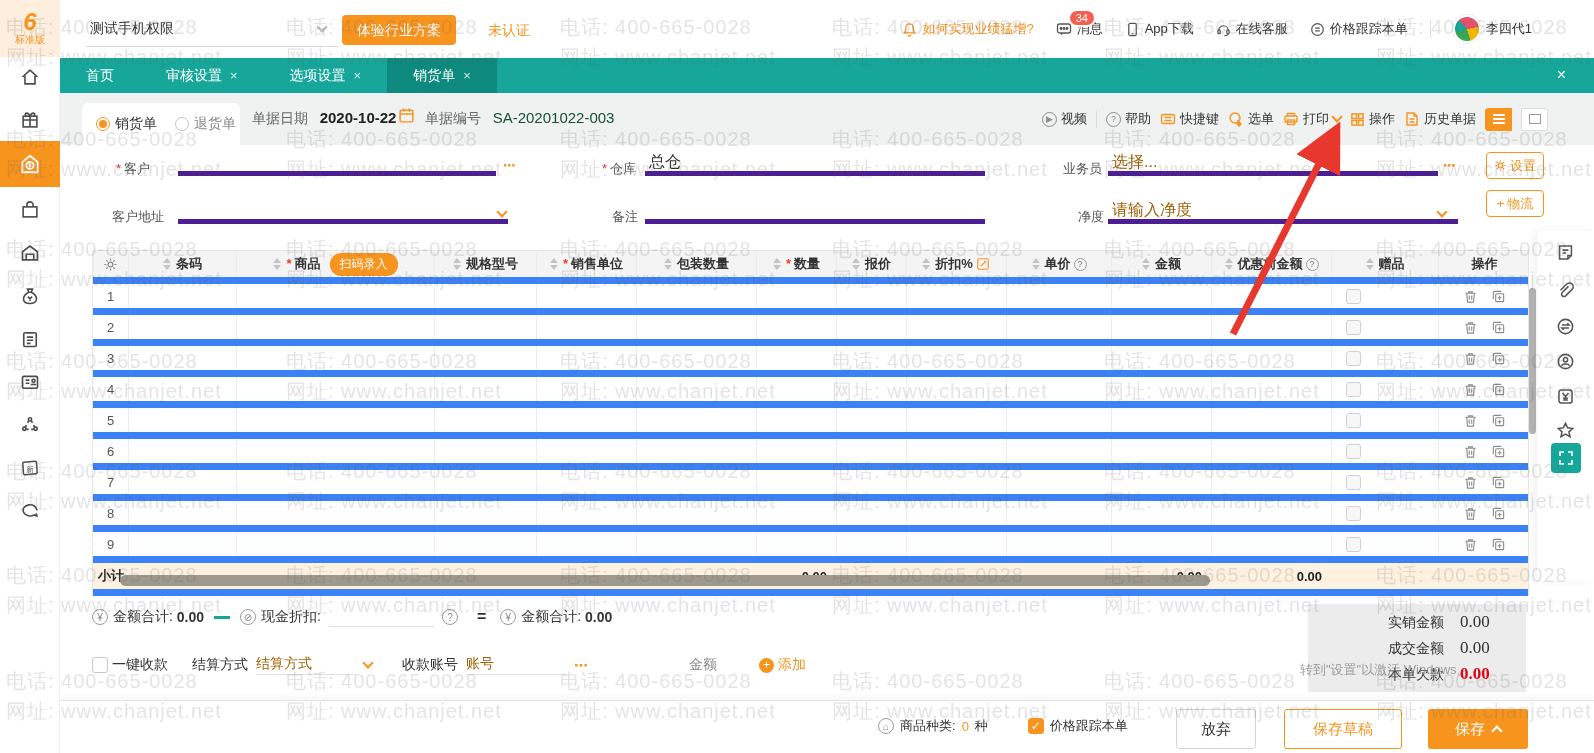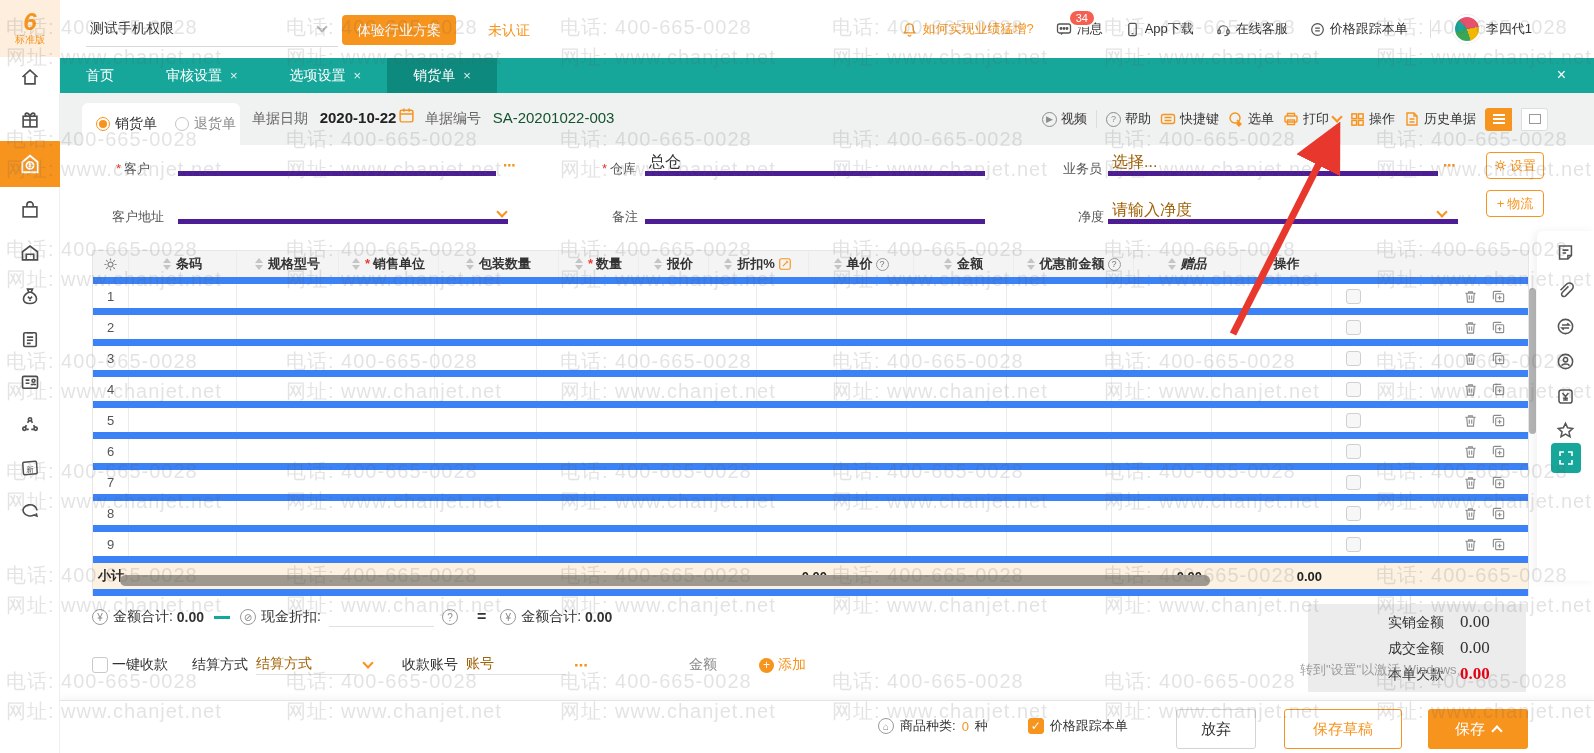--- a/index.html
+++ b/index.html
@@ -336,20 +336,28 @@
           <path d="M8 1.5v2.2M8 12.3v2.2M1.5 8h2.2M12.3 8h2.2M3.4 3.4l1.6 1.6M11 11l1.6 1.6M12.6 3.4L11 5M5 11l-1.6 1.6"></path>
         </svg>
       </div>
       <div class="g-cell" style="width: 108px; flex: 0 0 108px;">
         <span class="sorter">
           <i class="up"></i>
           <i class="dn"></i>
         </span>
         <span>条码</span>
       </div>
+      <div class="g-cell" style="width: 198px; flex: 0 0 198px;">
+        <span class="sorter">
+          <i class="up"></i>
+          <i class="dn"></i>
+        </span>
+        <span class="req">商品</span>
+        <button class="scan-btn">扫码录入</button>
+      </div>
       <div class="g-cell" style="width: 102px; flex: 0 0 102px;">
         <span class="sorter">
           <i class="up"></i>
           <i class="dn"></i>
         </span>
         <span>规格型号</span>
       </div>
       <div class="g-cell" style="width: 100px; flex: 0 0 100px;">
         <span class="sorter">
           <i class="up"></i>
@@ -405,21 +413,21 @@
         <span>金额</span>
       </div>
       <div class="g-cell" style="width: 120px; flex: 0 0 120px;">
         <span class="sorter">
           <i class="up"></i>
           <i class="dn"></i>
         </span>
         <span>优惠前金额</span>
         <span class="helpq">?</span>
       </div>
-      <div class="g-cell" style="width: 107px; flex: 0 0 107px; font-style: italic;">
+      <div class="g-cell" style="width: 107px; flex: 0 0 107px;">
         <span class="sorter">
           <i class="up"></i>
           <i class="dn"></i>
         </span>
         <span>赠品</span>
       </div>
       <div class="g-cell" style="width: 91px; flex: 0 0 91px;">
         <span>操作</span>
       </div>
     </div>

